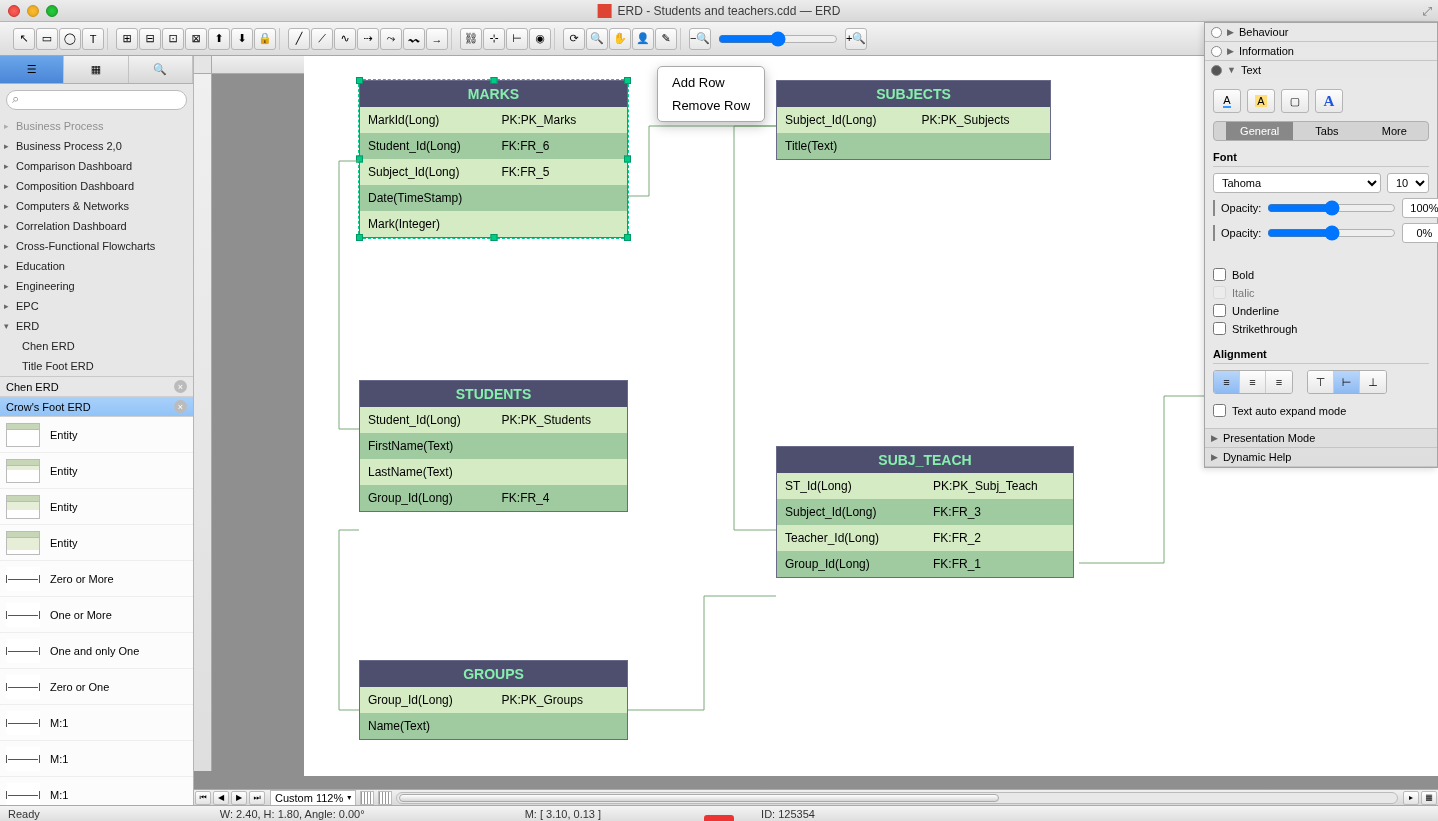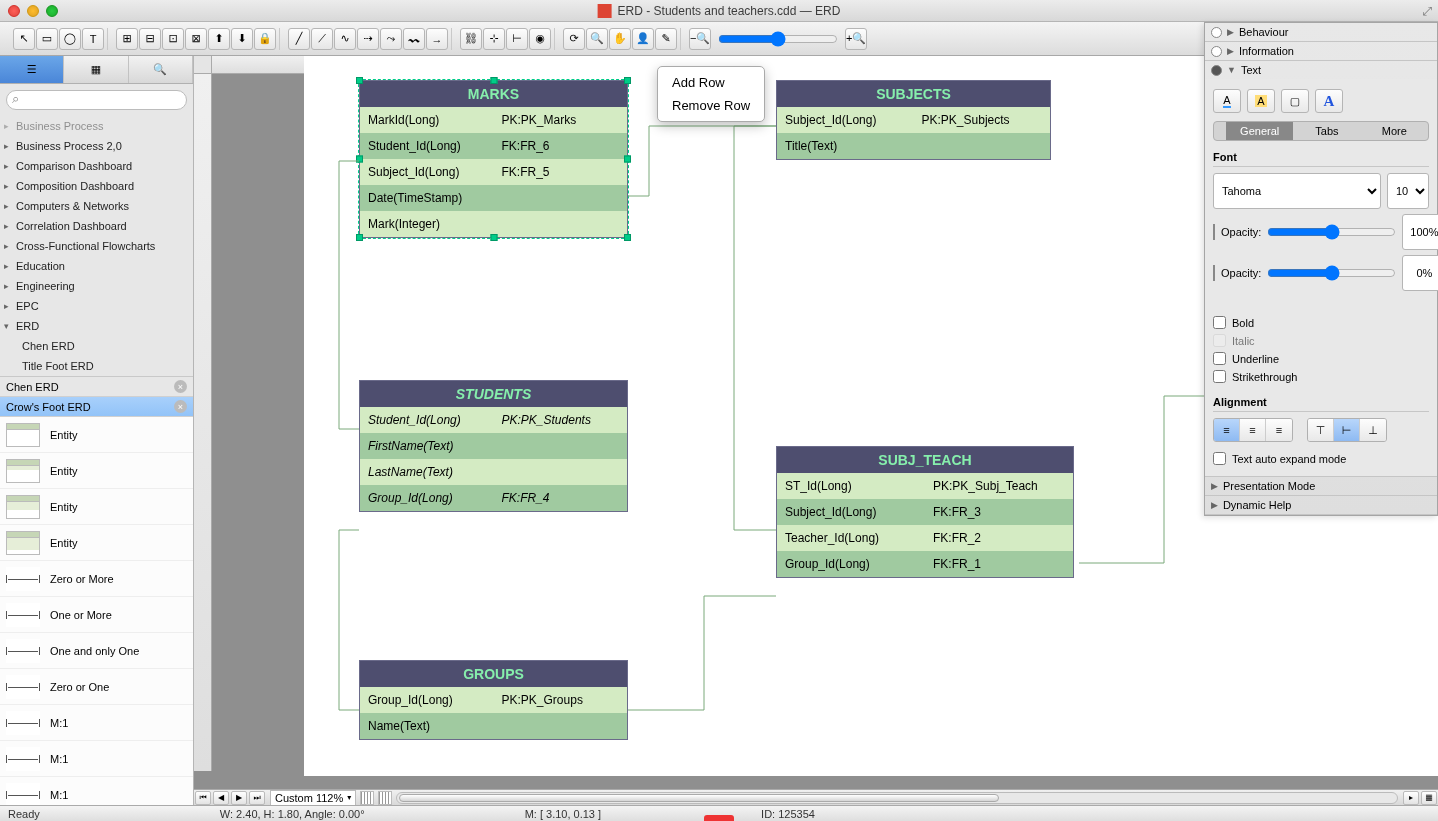--- a/index.html
+++ b/index.html
@@ -78,21 +78,21 @@
 .prophdr { display: flex; align-items: center; height: 18px; padding: 0 6px; gap: 5px; cursor: pointer; }
 .prophdr .tri { font-size: 9px; color: #666; }
 .propradio { width: 11px; height: 11px; border-radius: 50%; border: 1px solid #888; background: #fff; }
 .propbody { padding: 6px 8px; background: #e8e8e8; }
 .iconrow { display: flex; gap: 6px; padding: 4px 0 8px; }
 .iconbtn { width: 28px; height: 24px; border: 1px solid #b5b5b5; background: linear-gradient(#fdfdfd,#e8e8e8); border-radius: 3px; display: flex; align-items: center; justify-content: center; cursor: pointer; }
 .pilltabs { display: flex; background: #d3d3d3; border-radius: 4px; overflow: hidden; border: 1px solid #b0b0b0; margin-bottom: 10px; padding-left: 12px; }
 .pilltab { flex: 1; text-align: center; padding: 3px 0; cursor: pointer; }
 .pilltab.active { background: #888; color: #fff; }
 .proprow { display: flex; align-items: center; gap: 6px; margin: 5px 0; }
-.sel-input { height: 36px; border: 1px solid #b5b5b5; border-radius: 3px; background: #fff; font-size: 11px; padding: 0 4px; }
+.sel-input { height: 20px; border: 1px solid #b5b5b5; border-radius: 3px; background: #fff; font-size: 11px; padding: 0 4px; }
 .swatch { width: 34px; height: 16px; border: 1px solid #888; }
 .aligngrp { display: flex; gap: 0; border: 1px solid #b0b0b0; border-radius: 3px; overflow: hidden; }
 .alignbtn { width: 26px; height: 22px; background: linear-gradient(#fdfdfd,#e8e8e8); border-right: 1px solid #ccc; display: flex; align-items: center; justify-content: center; cursor: pointer; }
 .alignbtn.active { background: linear-gradient(#b8d6fb,#8ebaf2); }
 .alignbtn:last-child { border-right: none; }
 
 
 .hscroll { position: absolute; left: 194px; right: 0; height: 16px; bottom: 16px; background: linear-gradient(#f0f0f0,#d9d9d9); border-top: 1px solid #aaa; display: flex; align-items: center; font-size: 11px; }
 .hbtn { width: 16px; height: 14px; border: 1px solid #bbb; background: linear-gradient(#fff,#e3e3e3); margin: 0 1px; display: flex; align-items: center; justify-content: center; font-size: 8px; cursor: pointer; border-radius: 2px; }
 .zoomdd { padding: 0 4px; border: 1px solid #bbb; background: #fff; height: 16px; display: flex; align-items: center; margin-left: 4px; }
@@ -362,21 +362,21 @@
       <div class="row r1">
           <div class="cell">Subject_Id(Long)</div>
           <div class="cell">PK:PK_Subjects</div>
         </div>
       <div class="row r0">
           <div class="cell">Title(Text)</div>
           <div class="cell"></div>
         </div>
     </div>
 
-    <div class="erdtable" style="left:55px; top:324px; width:269px;font-style:italic;">
+    <div class="erdtable" style="left:55px; top:324px; width:269px;">
       <div class="thead">STUDENTS</div>
       <div class="row r1">
           <div class="cell">Student_Id(Long)</div>
           <div class="cell">PK:PK_Students</div>
         </div>
       <div class="row r0">
           <div class="cell">FirstName(Text)</div>
           <div class="cell"></div>
         </div>
       <div class="row r1">

